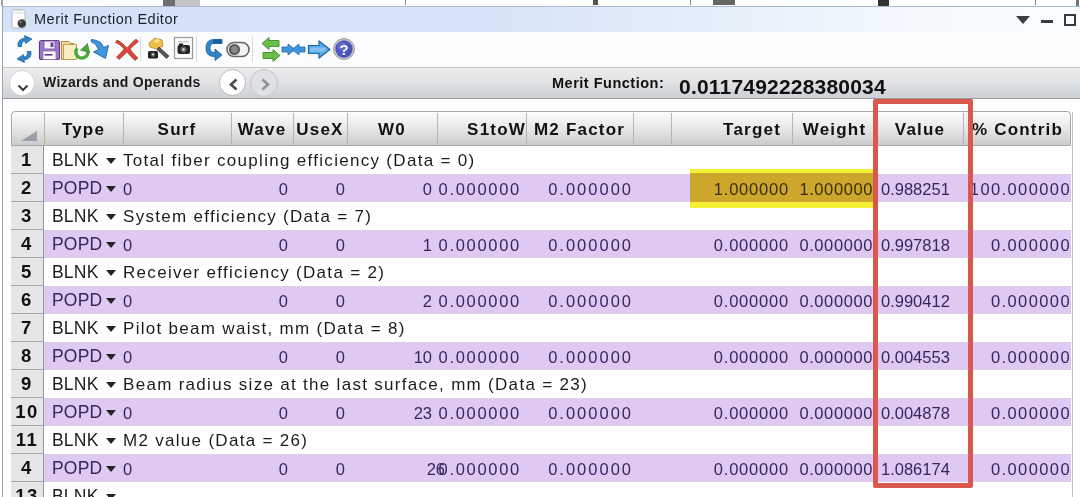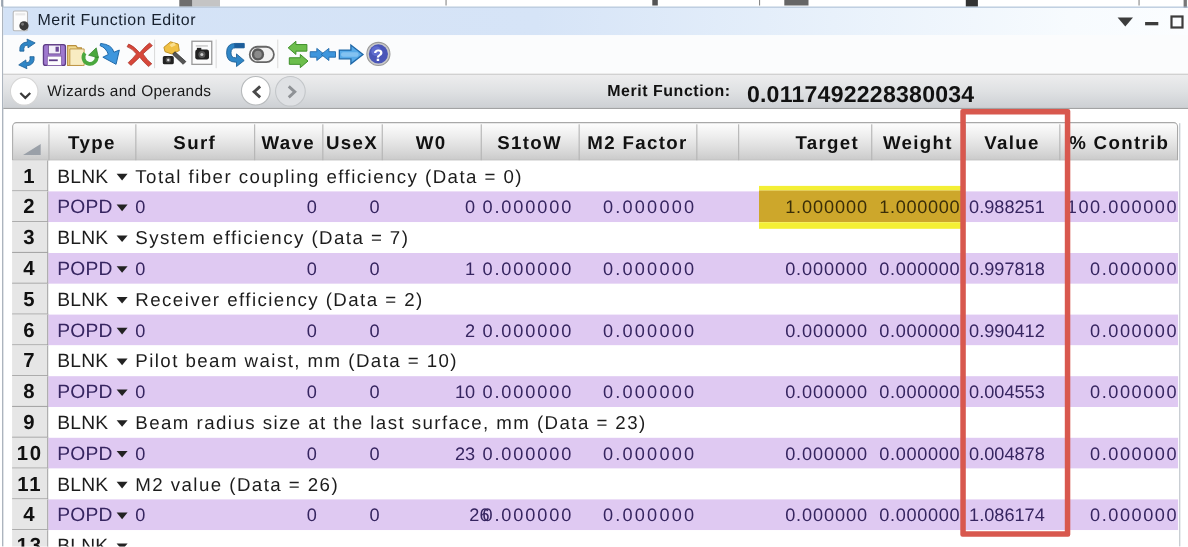--- a/index.html
+++ b/index.html
@@ -163,21 +163,21 @@
     </svg>
   </div>
 
   <div id="graybar">
     <div class="circlebtn" style="left:6px;top:2px;width:26px;height:26px;"></div>
     <div class="abs" style="left:14px;top:11px;width:12px;height:9px;">
       <svg width="12" height="9">
           <path d="M1.5 1.5 L6 6 L10.5 1.5" fill="none" stroke="#3a3a3a" stroke-width="2"></path>
         </svg>
     </div>
-    <span class="abs" style="left:40px;top:6px;font-weight:normal;font-size:14px;letter-spacing:0.3px;color:#1a1a1a;">Wizards and Operands</span>
+    <span class="abs" style="left:40px;top:6px;font-weight:bold;font-size:14px;letter-spacing:0.3px;color:#1a1a1a;">Wizards and Operands</span>
     <div class="circlebtn" style="left:216px;top:1px;width:27px;height:27px;border-color:#b7babc;"></div>
     <div class="abs" style="left:226px;top:9px;"><svg width="9" height="13">
           <path d="M7.5 1.5 L2 6.5 L7.5 11.5" fill="none" stroke="#4a4a4a" stroke-width="2.6"></path>
         </svg></div>
     <div class="circlebtn" style="left:247px;top:1px;width:28px;height:28px;background:#dfe1e4;border-color:#c3c6c9;"></div>
     <div class="abs" style="left:258px;top:9px;"><svg width="9" height="13">
           <path d="M1.5 1.5 L7 6.5 L1.5 11.5" fill="none" stroke="#8f9296" stroke-width="2.6"></path>
         </svg></div>
     <span class="abs" style="left:549px;top:7px;font-weight:bold;font-size:14.5px;letter-spacing:0.5px;color:#111;">Merit Function:</span>
     <span class="abs" style="left:676px;top:7px;font-weight:bold;font-size:21px;letter-spacing:0.2px;color:#111;">0.0117492228380034</span>
@@ -189,21 +189,21 @@
         <div class="th" style="left: 32px; width: 79px;">Type</div>
         <div style="position: absolute; left: 111px; top: 1px; width: 1px; height: 33px; background: rgb(180, 180, 180);"></div>
         <div class="th" style="left: 111px; width: 108px;">Surf</div>
         <div style="position: absolute; left: 219px; top: 1px; width: 1px; height: 33px; background: rgb(180, 180, 180);"></div>
         <div class="th" style="left: 219px; width: 62px;">Wave</div>
         <div style="position: absolute; left: 281px; top: 1px; width: 1px; height: 33px; background: rgb(180, 180, 180);"></div>
         <div class="th" style="left: 281px; width: 54px;">UseX</div>
         <div style="position: absolute; left: 335px; top: 1px; width: 1px; height: 33px; background: rgb(180, 180, 180);"></div>
         <div class="th" style="left: 335px; width: 90px;">W0</div>
         <div style="position: absolute; left: 425px; top: 1px; width: 1px; height: 33px; background: rgb(180, 180, 180);"></div>
-        <div class="th" style="left: 425px; width: 89px;">S1toW</div>
+        <div class="th" style="left: 425px; width: 89px; text-align: right;">S1toW</div>
         <div style="position: absolute; left: 514px; top: 1px; width: 1px; height: 33px; background: rgb(180, 180, 180);"></div>
         <div class="th" style="left: 514px; width: 107px;">M2 Factor</div>
         <div style="position: absolute; left: 621px; top: 1px; width: 1px; height: 33px; background: rgb(180, 180, 180);"></div>
         <div style="position: absolute; left: 659px; top: 1px; width: 1px; height: 33px; background: rgb(180, 180, 180);"></div>
         <div class="th" style="left: 659px; width: 121px; text-align: right; box-sizing: border-box; padding-right: 11px;">Target</div>
         <div style="position: absolute; left: 780px; top: 1px; width: 1px; height: 33px; background: rgb(180, 180, 180);"></div>
         <div class="th" style="left: 780px; width: 85px;">Weight</div>
         <div style="position: absolute; left: 865px; top: 1px; width: 1px; height: 33px; background: rgb(180, 180, 180);"></div>
         <div class="th" style="left: 865px; width: 86px;">Value</div>
         <div style="position: absolute; left: 951px; top: 1px; width: 1px; height: 33px; background: rgb(180, 180, 180);"></div>
@@ -284,21 +284,21 @@
           <span class="v" style="right:198px;letter-spacing:0.6px;">0.000000</span>
           <span class="v" style="left:837px;">0.990412</span>
           <span class="v" style="right:0px;letter-spacing:1.4px;">0.000000</span>
         </div>
       </div>
       <div class="row" style="top: 203px;">
         <div class="num">7</div>
         <div class="content white">
           <span class="typ">BLNK</span>
           <span class="dd"></span>
-          <span class="desc">Pilot beam waist, mm (Data = 10)</span>
+          <span class="desc">Pilot beam waist, mm (Data = 8)</span>
         </div>
       </div>
       <div class="row" style="top: 231px;">
         <div class="num">8</div>
         <div class="content purple">
           <span class="typ">POPD</span>
           <span class="dd"></span>
           <span class="v" style="left:79px;">0</span>
           <span class="v" style="right:783px;">0</span>
           <span class="v" style="right:726px;">0</span>

